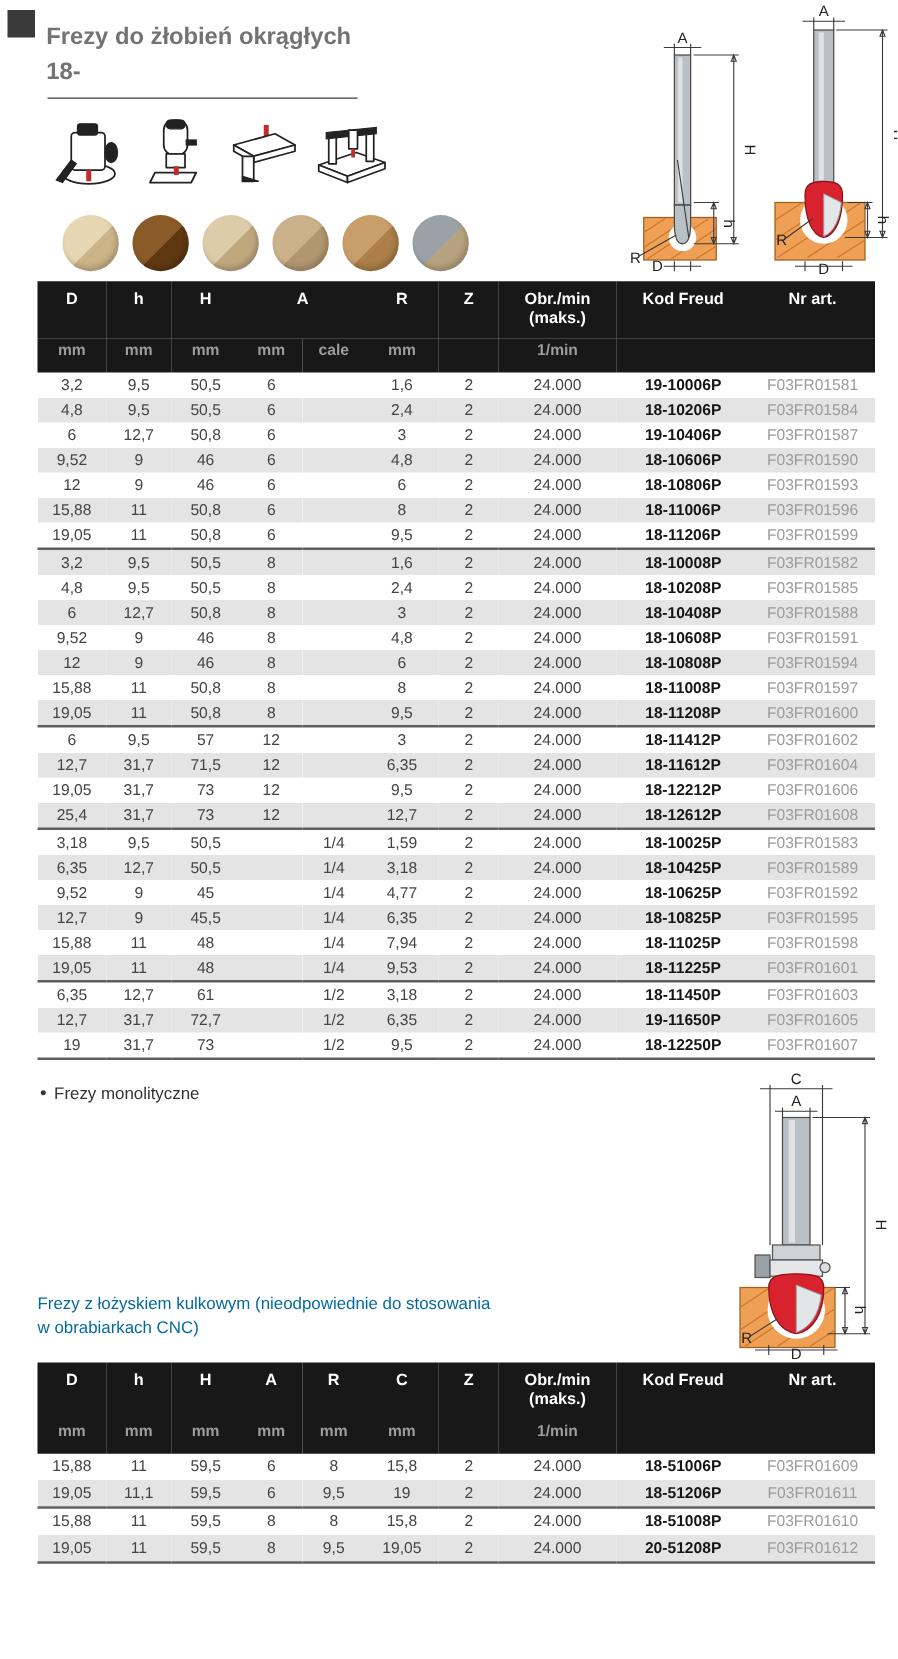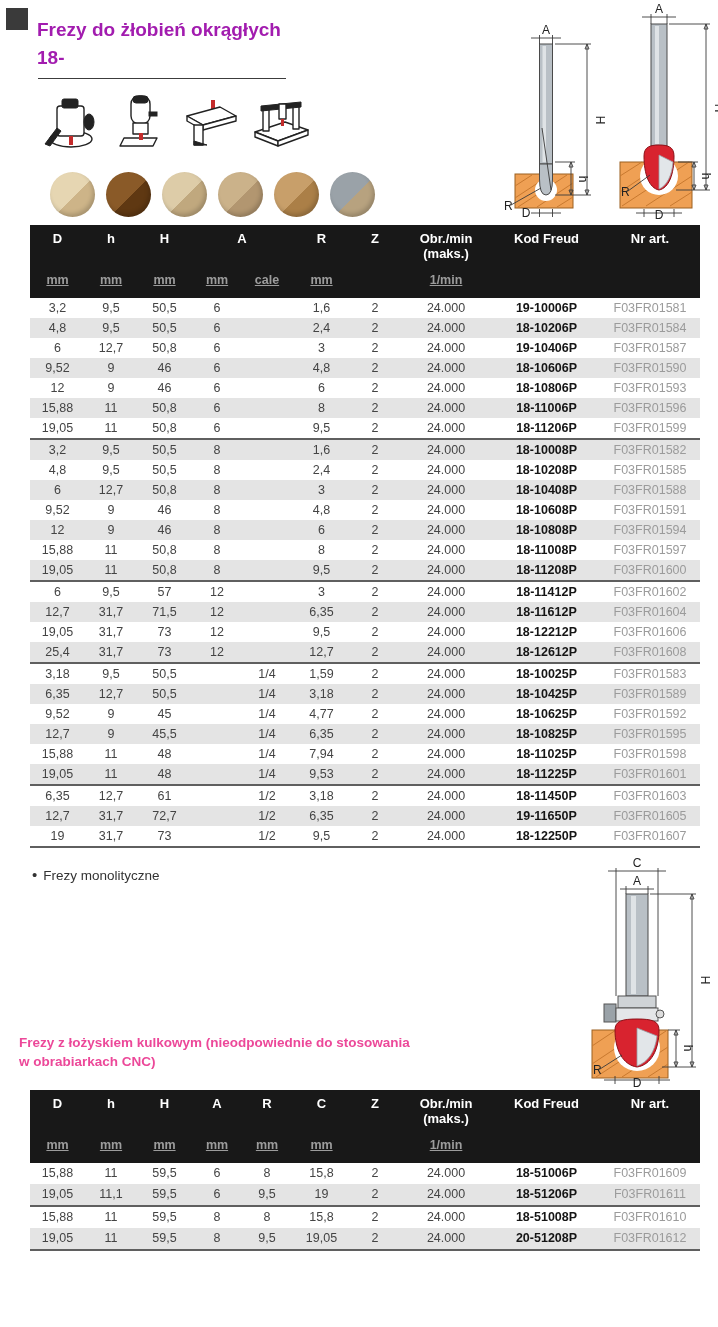--- a/index.html
+++ b/index.html
@@ -5,47 +5,47 @@
   html,body{margin:0;padding:0;}
   body{
     width:718px;height:1327px;position:relative;background:#ffffff;
     font-family:"Liberation Sans","DejaVu Sans",sans-serif;color:#222;
     overflow:hidden;
   }
   .abs{position:absolute;}
   
   .corner-marker{left:6px;top:8px;width:22px;height:22px;background:#3a3a3a;}
   
-  .page-title{left:37px;top:16px;font-size:19px;font-weight:bold;color:#a21caf;line-height:1.45;}
+  .page-title{left:37px;top:16px;font-size:19px;font-weight:bold;color:#737373;line-height:1.45;}
   .title-rule{left:38px;top:78px;width:248px;height:1px;background:#3c3c3c;}
   
   .tools-row{left:42px;top:92px;display:flex;gap:12px;align-items:flex-end;}
   .tool{width:58px;height:58px;}
   
   .materials-row{left:50px;top:172px;display:flex;gap:11px;}
   .material-circle{width:45px;height:45px;border-radius:50%;box-shadow:inset -2px -3px 4px rgba(0,0,0,.18);}
   
   .cat-table{border-collapse:collapse;table-layout:fixed;width:670px;border-bottom:2px solid #5f5f5f;}
   .cat-table thead th{background:#181818;color:#fff;font-size:13px;font-weight:bold;padding:0;vertical-align:top;}
   .cat-table thead tr.hdr th{height:40px;padding-top:6px;}
-  .cat-table thead tr.units th{height:25px;color:#9c9c9c;font-size:12.5px;padding-top:2px;vertical-align:top;text-decoration:underline;}
+  .cat-table thead tr.units th{height:25px;color:#9c9c9c;font-size:12.5px;padding-top:2px;vertical-align:top;}
   .cat-table td{height:20px;line-height:20px;padding:0;text-align:center;font-size:12.5px;color:#444;overflow:hidden;white-space:nowrap;}
   .t2 td{height:21px;line-height:21px;}
   .cat-table tbody tr:nth-child(even){background:#e4e4e4;}
   .cat-table tbody tr.group-end td{border-bottom:2px solid #5f5f5f;}
   .cat-table td.kod{font-weight:bold;color:#151515;}
   .cat-table td.nr{color:#9b9b9b;}
   .cat-table td{position:relative;}
   .table1-wrap{left:30px;top:225px;}
   .table2-wrap{left:30px;top:1090px;}
   
   .note-line{left:32px;top:866px;font-size:13.5px;color:#333;}
   .note-line .nb{margin-right:6px;font-size:15px;}
   
-  .section2-title{left:19px;top:1034px;font-size:13.5px;font-weight:bold;color:#ec4899;line-height:1.4;}
+  .section2-title{left:30px;top:1034px;font-size:13.5px;font-weight:normal;color:#0369a1;line-height:1.4;}
   
   .diag1{left:495px;top:24px;}
   .diag2{left:612px;top:4px;}
   .diag3{left:562px;top:858px;}
   svg text{font-family:"Liberation Sans","DejaVu Sans",sans-serif;}
   .dim{stroke:#3a3a3a;stroke-width:0.9;fill:none;}
   .dimtxt{font-size:12px;fill:#222;}
   .wood{fill:#efa054;stroke:#9c6020;stroke-width:1;}
   .hatch{stroke:#c8792f;stroke-width:1;fill:none;}
   .shank{fill:#b9c0c6;stroke:#4a4a4a;stroke-width:1;}

